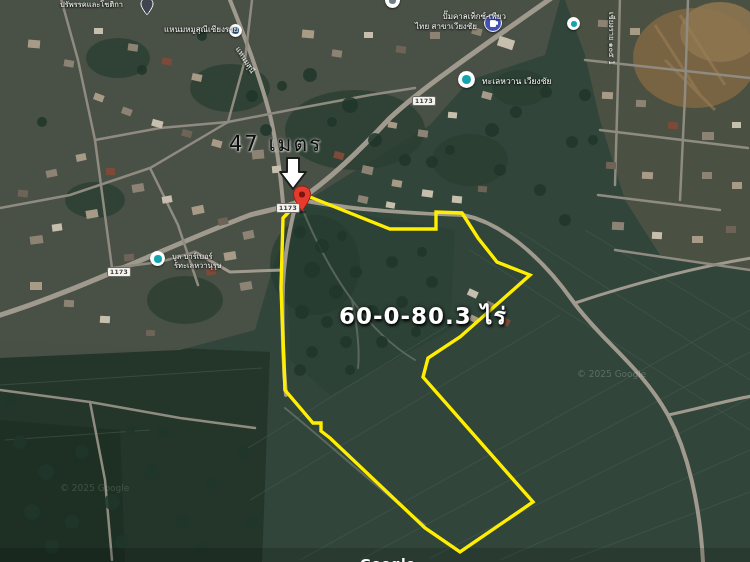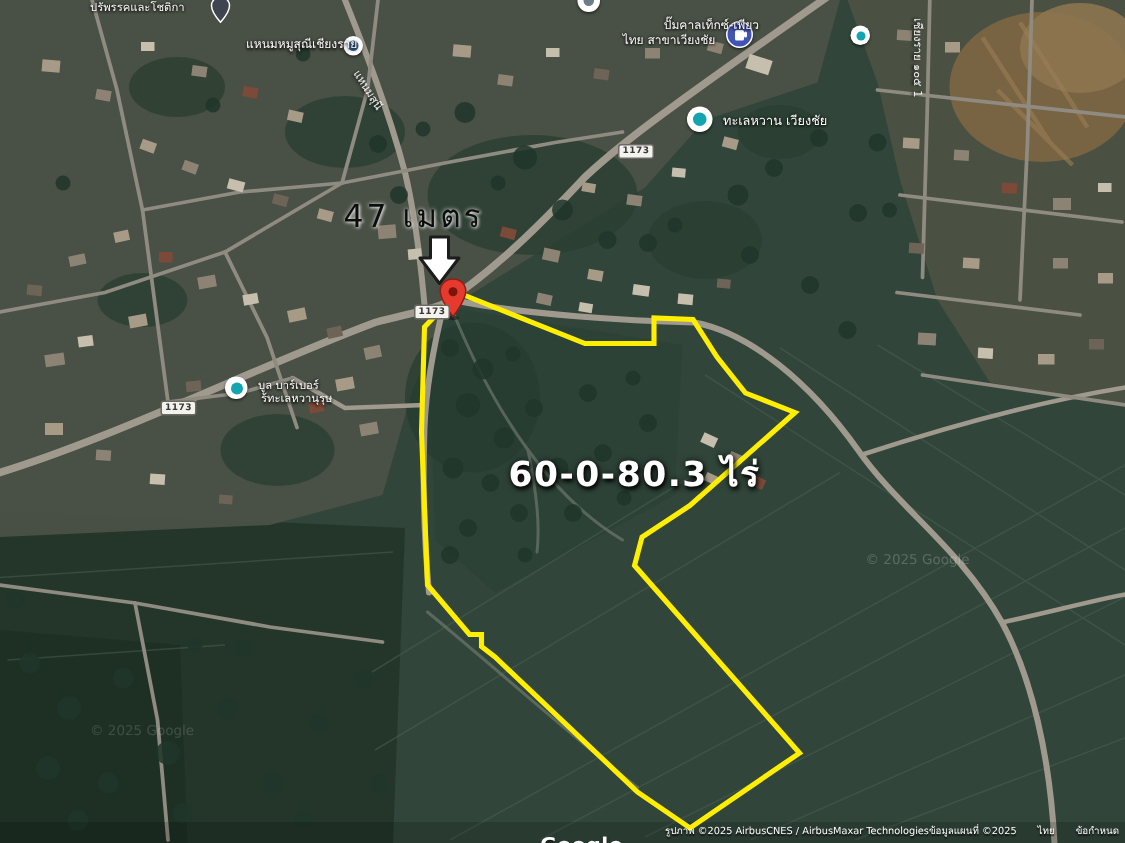--- a/index.html
+++ b/index.html
@@ -325,19 +325,14 @@
   <span class="road-name rot-nham">แหนมสุนี</span>
   <span class="road-name rot-vert">เชียงราย ๑๐๕ 1</span>
 
   <span class="annot-frontage">47 เมตร</span>
   <span class="annot-area">60-0-80.3 ไร่</span>
 
   <span class="watermark wm1">© 2025 Google</span>
   <span class="watermark wm2">© 2025 Google</span>
 
   <span class="google-logo">Google</span>
-  <div class="attrib">
-    <span>รูปภาพ ©2025 AirbusCNES / AirbusMaxar Technologiesข้อมูลแผนที่ ©2025</span>
-    <span>ไทย</span>
-    <span>ข้อกำหนด</span>
-  </div>
 
 </div>
 
 </body></html>

